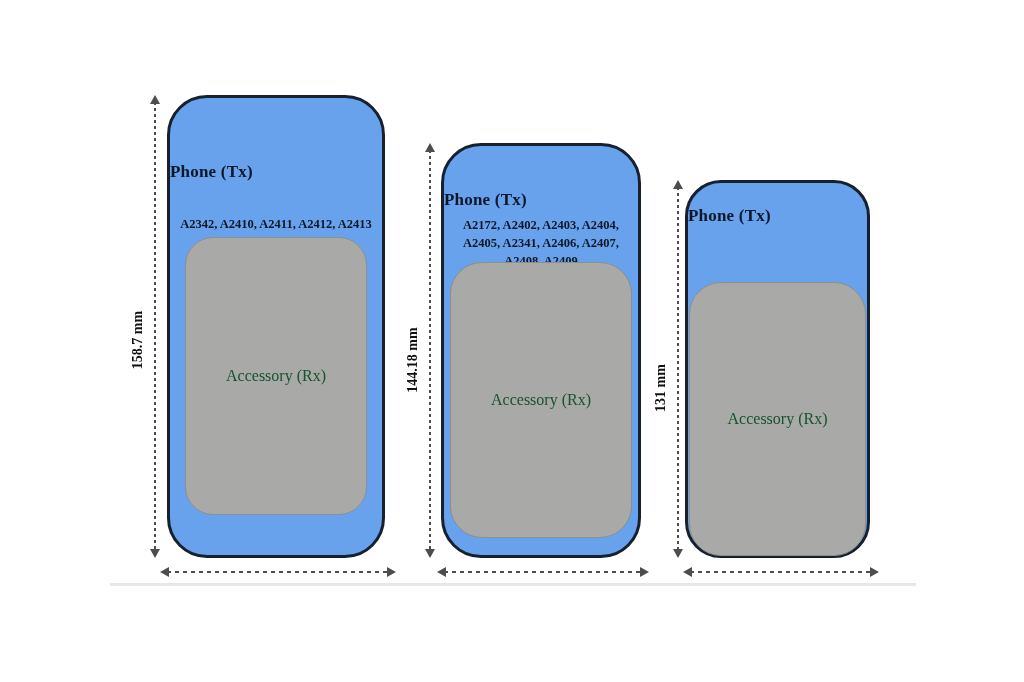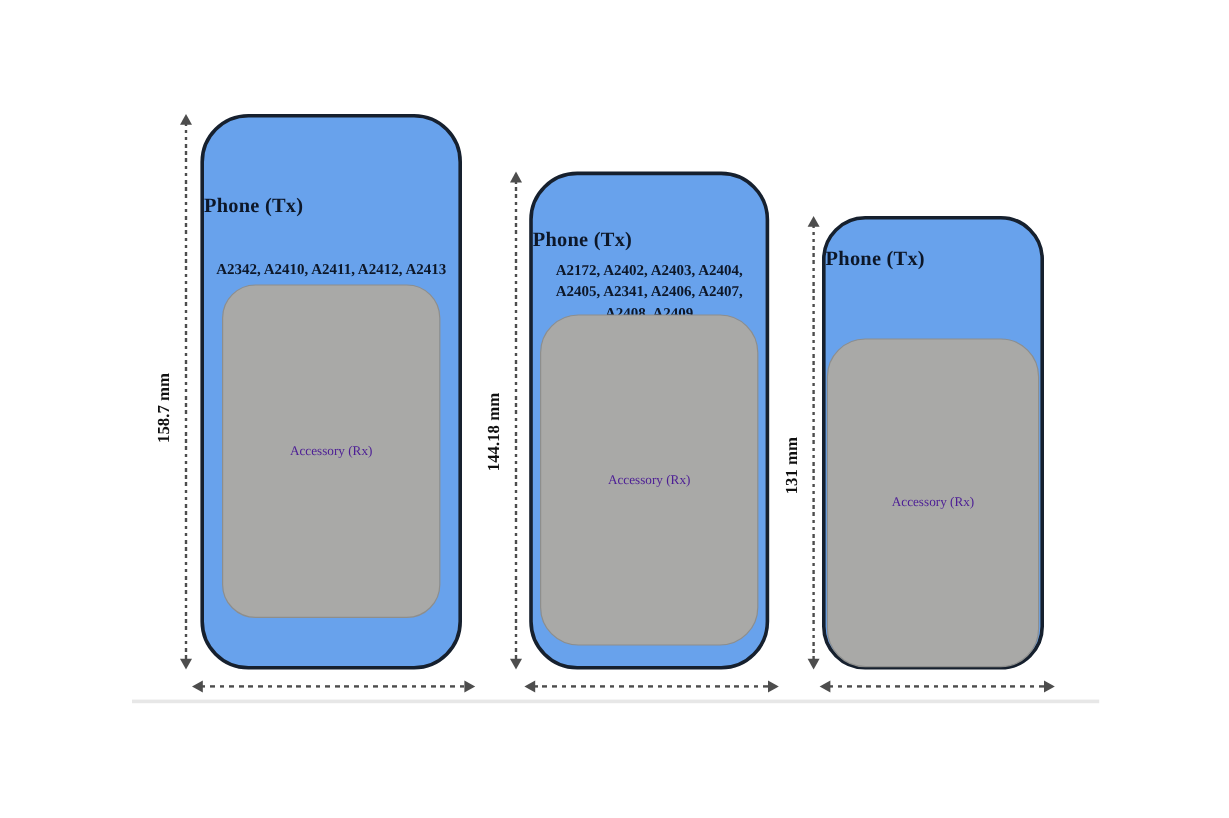--- a/index.html
+++ b/index.html
@@ -33,21 +33,21 @@
   .models-2 { width:192px; top:70px; }
   .models-3 { width:150px; top:49px; }
 
   
   .accessory {
     position:absolute;
     background:#a9a9a7;
     border:1px solid #8e8e8c;
     display:flex; align-items:center; justify-content:center;
   }
-  .accessory-label { font-size:11px; color:#4c1d95; }
+  .accessory-label { font-size:16px; color:#14532d; }
 
   
   .vdim { position:absolute; width:14px; }
   .vdim .vline {
     position:absolute; left:6px; top:7px; bottom:7px; width:2px;
     background:repeating-linear-gradient(to bottom,#4d4d4d 0 3px,transparent 3px 6px);
   }
   .vdim .head-top {
     position:absolute; top:0; left:2px; width:0; height:0;
     border-left:5px solid transparent; border-right:5px solid transparent;

